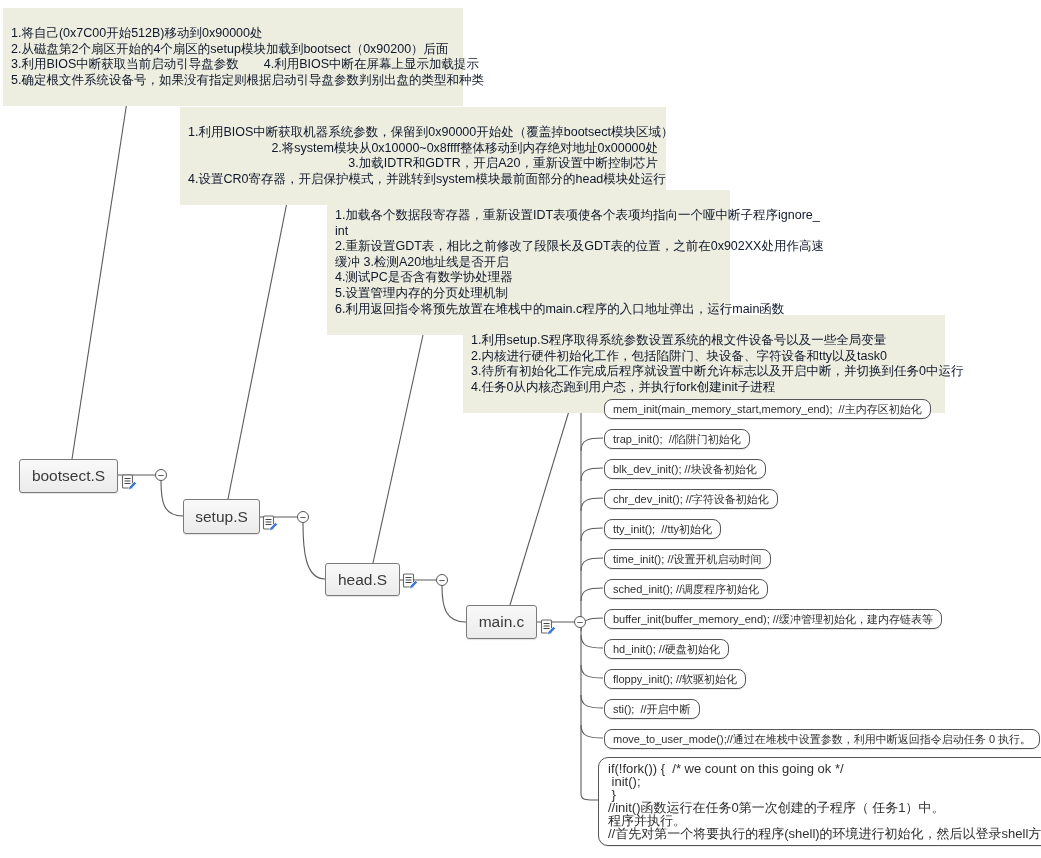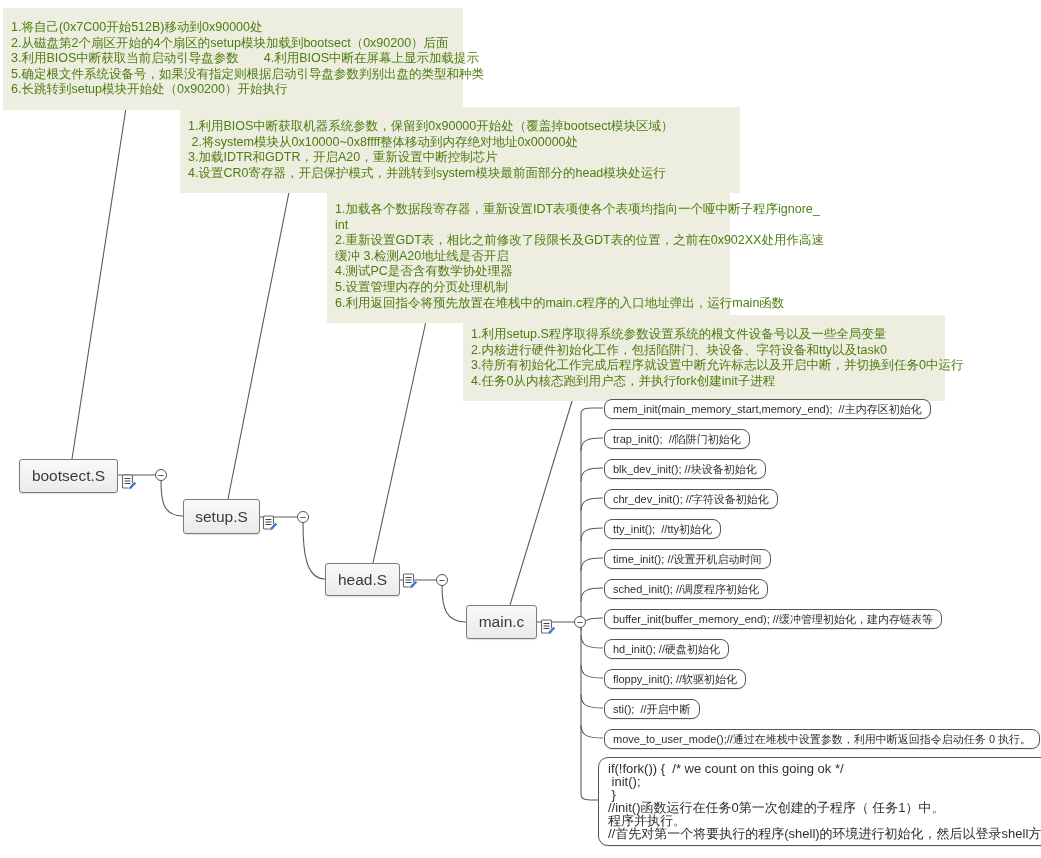--- a/index.html
+++ b/index.html
@@ -3,22 +3,22 @@
 <meta charset="utf-8">
 <style>
   html,body{margin:0;padding:0;background:#fff;}
   .canvas{
     position:relative;width:1041px;height:858px;overflow:hidden;background:#fff;
     font-family:"Liberation Sans","DejaVu Sans",sans-serif;color:#35352c;
   }
   svg.wires{position:absolute;left:0;top:0;pointer-events:none;}
   
   .note{
-    position:absolute;background:#EDEDE0;padding:12px 8px;font-size:12.5px;
-    color:#4d7c0f;box-sizing:border-box;
+    position:absolute;background:#EDEDE0;padding:18px 8px;font-size:12.5px;
+    color:#0f172a;box-sizing:border-box;
   }
   .note .ln{line-height:15.6px;white-space:pre;}
   
   .topic{
     position:absolute;box-sizing:border-box;border:1.4px solid #7b7b7b;border-radius:3px;
     background:linear-gradient(#f9f9f9,#ebebeb);display:flex;align-items:center;justify-content:center;
     font-size:15.5px;color:#3a3a3a;box-shadow:0 1px 1px rgba(0,0,0,0.12);cursor:default;
   }
   
   .child{
@@ -72,23 +72,22 @@
       <path d="M581,665 C581,676 588,678 603,678" fill="none" stroke="#5A5A5A" stroke-width="1.1"></path>
       <path d="M581,695 C581,706 588,708 603,708" fill="none" stroke="#5A5A5A" stroke-width="1.1"></path>
       <path d="M581,725 C581,736 588,738 603,738" fill="none" stroke="#5A5A5A" stroke-width="1.1"></path>
     </svg>
 
   <div class="note" id="note-0" style="left:3px;top:8px;width:460px;">
       <div class="ln">1.将自己(0x7C00开始512B)移动到0x90000处</div>
       <div class="ln">2.从磁盘第2个扇区开始的4个扇区的setup模块加载到bootsect（0x90200）后面</div>
       <div class="ln">3.利用BIOS中断获取当前启动引导盘参数　　4.利用BIOS中断在屏幕上显示加载提示</div>
       <div class="ln">5.确定根文件系统设备号，如果没有指定则根据启动引导盘参数判别出盘的类型和种类</div>
-      <div class="ln">6.长跳转到setup模块开始处（0x90200）开始执行</div>
     </div>
-  <div class="note" id="note-1" style="left:180px;top:107px;width:560px;">
+  <div class="note" id="note-1" style="left:180px;top:107px;width:486px;text-align:right;">
       <div class="ln">1.利用BIOS中断获取机器系统参数，保留到0x90000开始处（覆盖掉bootsect模块区域）</div>
       <div class="ln"> 2.将system模块从0x10000~0x8ffff整体移动到内存绝对地址0x00000处</div>
       <div class="ln">3.加载IDTR和GDTR，开启A20，重新设置中断控制芯片</div>
       <div class="ln">4.设置CR0寄存器，开启保护模式，并跳转到system模块最前面部分的head模块处运行</div>
     </div>
   <div class="note" id="note-2" style="left:327px;top:190px;width:403px;">
       <div class="ln">1.加载各个数据段寄存器，重新设置IDT表项使各个表项均指向一个哑中断子程序ignore_</div>
       <div class="ln">int</div>
       <div class="ln">2.重新设置GDT表，相比之前修改了段限长及GDT表的位置，之前在0x902XX处用作高速</div>
       <div class="ln">缓冲 3.检测A20地址线是否开启</div>

